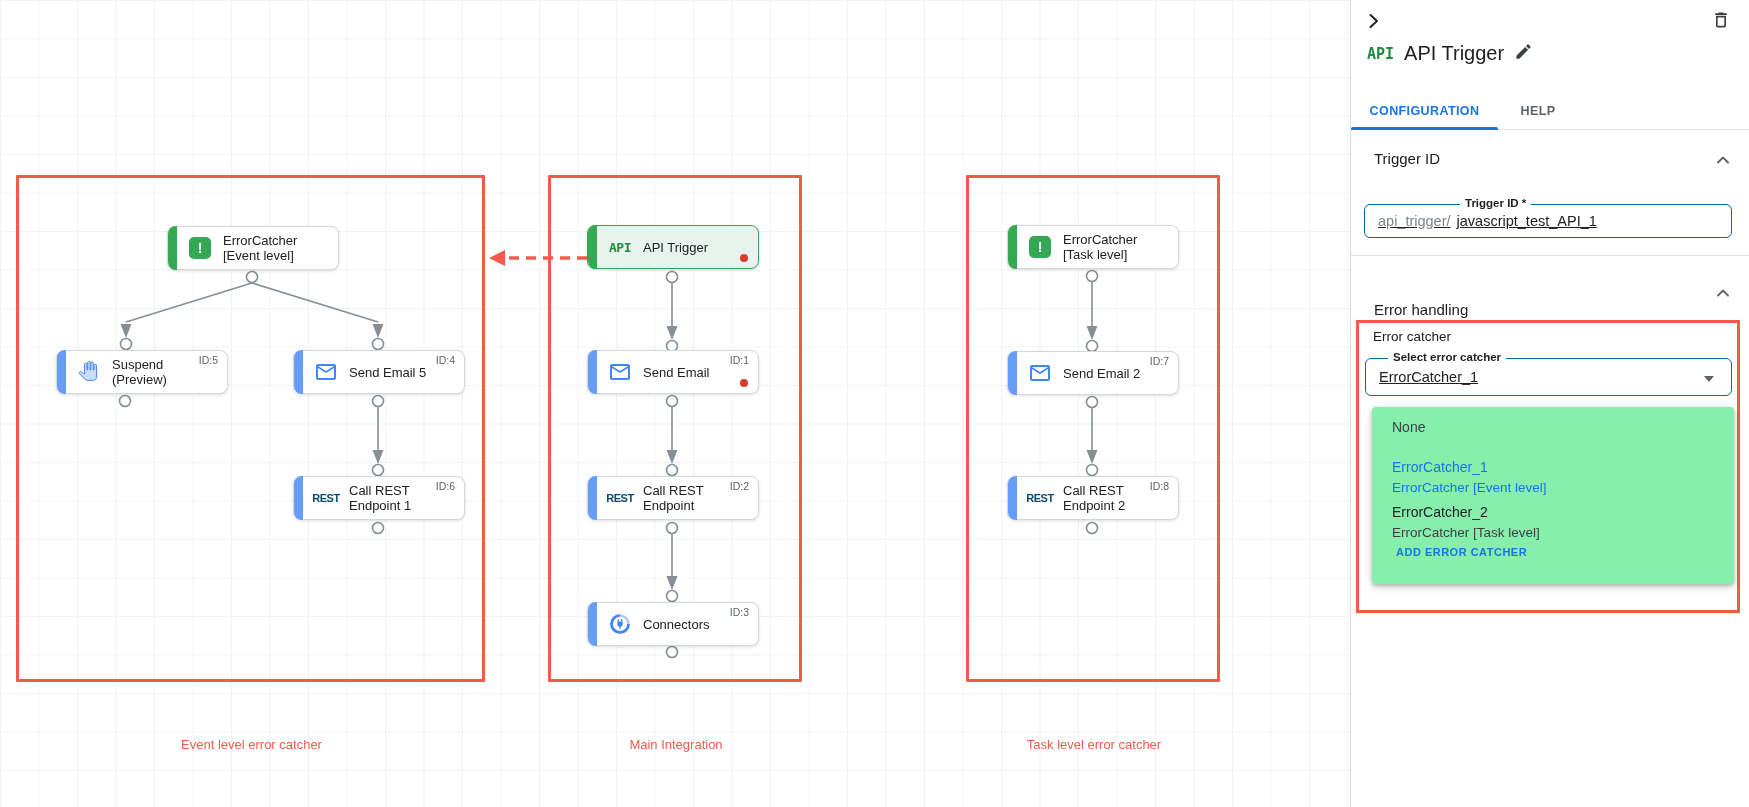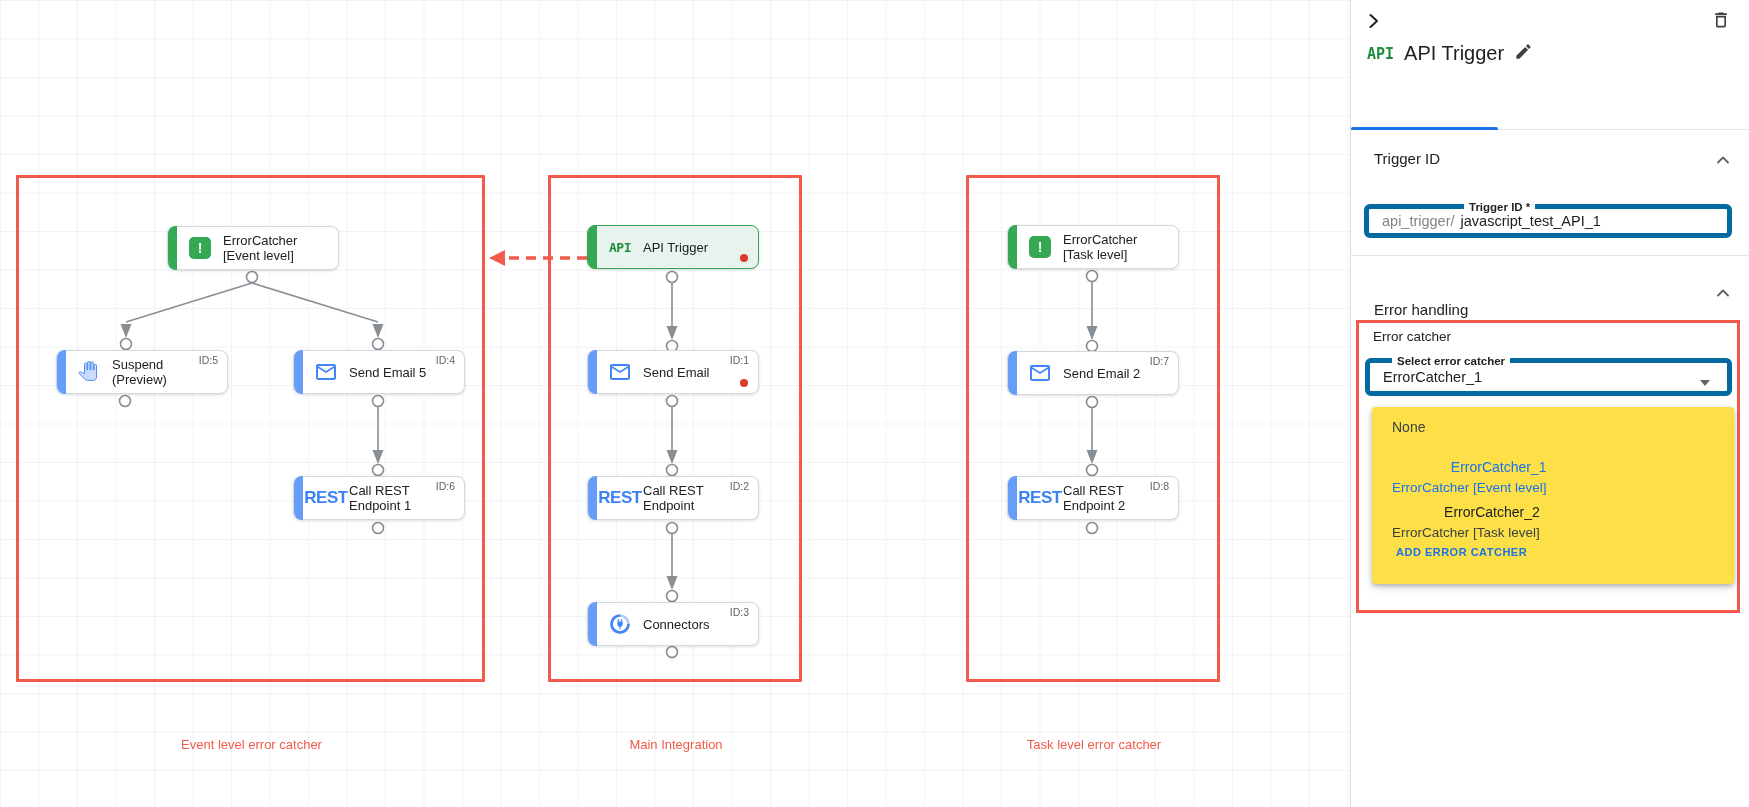--- a/index.html
+++ b/index.html
@@ -26,53 +26,53 @@
   .node .bar{position:absolute;left:0;top:-1px;bottom:-1px;width:9px;border-radius:8px 0 0 8px;background:#669DF6;}
   .node.ec .bar,.node.trigger .bar{background:#34A853;}
   .node.trigger{background:#E8F3EE;border:1.5px solid #34A853;}
   .node .nicon{margin-left:17px;width:30px;display:flex;align-items:center;justify-content:center;flex:0 0 30px;}
   .node .nlabel{margin-left:8px;font-size:13px;font-weight:500;line-height:15px;color:#202124;width:104px;}
   .node .nid{position:absolute;top:3px;right:9px;font-size:10.5px;color:#5F6368;}
   .node .reddot{position:absolute;right:10px;bottom:6px;width:8px;height:8px;border-radius:50%;background:#DB3B2B;}
   .ecicon{width:22px;height:22px;border-radius:5px;background:#34A853;color:#fff;font-weight:bold;
     font-size:14px;display:flex;align-items:center;justify-content:center;}
   .apitxt{font-family:"DejaVu Sans Mono",monospace;font-weight:bold;font-size:13px;color:#1E8E3E;letter-spacing:-0.5px;}
-  .resttxt{font-weight:bold;font-size:17px;color:#3b82f6;letter-spacing:-0.5px;}
+  .resttxt{font-weight:bold;font-size:11px;color:#0c4a6e;letter-spacing:-0.5px;}
 
   
   #panel{position:absolute;left:1350px;top:0;width:399px;height:807px;background:#fff;
     border-left:1px solid #DADCE0;box-sizing:border-box;}
   .icon-btn{position:absolute;width:24px;height:24px;cursor:pointer;}
   #panel-header{position:absolute;left:16px;top:42px;display:flex;align-items:center;gap:10px;}
   #panel-title{font-size:20px;color:#202124;}
   .badge-api{font-family:"DejaVu Sans Mono",monospace;font-weight:bold;font-size:15px;color:#1E8E3E;}
   #tabs{position:absolute;left:0;top:92px;width:100%;height:38px;display:flex;}
   .tab{height:38px;display:flex;align-items:center;justify-content:center;
     font-size:12.5px;font-weight:bold;letter-spacing:.4px;cursor:pointer;}
   .tab.active{color:#1A73E8;}
   .tab.inactive{color:#5F6368;}
   #tab-underline{position:absolute;left:0;top:127px;width:147px;height:3px;background:#1A73E8;border-radius:2px 2px 0 0;}
   .pdivider{position:absolute;left:0;width:399px;height:1px;background:#E3E5E8;}
   .section-title{position:absolute;left:23px;font-size:15px;font-weight:500;color:#202124;}
   .chev-up{position:absolute;right:16px;width:20px;height:20px;cursor:pointer;}
 
-  .mfield{position:absolute;border:5px solid #0369a1;border-radius:6px;background:#fff;box-sizing:border-box;}
+  .mfield{position:absolute;border:1px solid #0369a1;border-radius:6px;background:#fff;box-sizing:border-box;text-decoration:underline;}
   .mfield .flabel{position:absolute;top:-8px;background:#fff;padding:0 5px;font-size:11.5px;
     font-weight:bold;color:#1F1F1F;white-space:nowrap;}
   .fieldrow{display:flex;align-items:center;height:100%;padding-left:13px;font-size:14.5px;}
   .prefix{color:#80868B;margin-right:6px;}
   .fval{color:#202124;}
 
   #panel-redbox{position:absolute;left:5px;top:320px;width:384px;height:293px;border:3px solid #F25B4C;box-sizing:border-box;}
   #err-catcher-label{position:absolute;left:22px;top:329px;font-size:13.5px;color:#202124;}
   #select-caret{position:absolute;right:17px;top:17px;width:0;height:0;
     border-left:5.5px solid transparent;border-right:5.5px solid transparent;border-top:6px solid #5F6368;}
 
-  #menu{position:absolute;left:21px;top:407px;width:362px;height:177px;background:#fde047;border-radius:4px;
-    box-shadow:0 2px 4px rgba(0,0,0,.22),0 3px 10px rgba(0,0,0,.14);text-align:right;}
+  #menu{position:absolute;left:21px;top:407px;width:362px;height:177px;background:#86efac;border-radius:4px;
+    box-shadow:0 2px 4px rgba(0,0,0,.22),0 3px 10px rgba(0,0,0,.14);}
   .mi{position:absolute;left:20px;font-size:14px;cursor:pointer;}
   .mi-name{font-weight:500;}
   .blue{color:#1A73E8;}
   .dark{color:#202124;}
   .gray{color:#3C4043;}
   #add-btn{position:absolute;left:24px;top:139px;font-size:11px;font-weight:bold;
     letter-spacing:.5px;color:#1A73E8;cursor:pointer;}
 </style>
 </head>
 <body>
@@ -261,20 +261,24 @@
     <div id="panel-header">
       <span class="badge-api">API</span>
       <span id="panel-title">API Trigger</span>
       <span>
         <svg width="19" height="19" viewBox="0 0 24 24">
             <path fill="#3C4043" d="M3 17.25V21h3.75L17.81 9.94l-3.75-3.75L3 17.25zM20.71 7.04c.39-.39.39-1.02 0-1.41l-2.34-2.34c-.39-.39-1.02-.39-1.41 0l-1.83 1.83 3.75 3.75 1.83-1.83z"></path>
           </svg>
       </span>
     </div>
 
+    <div id="tabs">
+      <div class="tab active" style="width:147px;">CONFIGURATION</div>
+      <div class="tab inactive" style="width:80px;">HELP</div>
+    </div>
     <div class="pdivider" style="top:129px;"></div>
     <div id="tab-underline"></div>
 
     <div class="section-title" style="top:150px;">Trigger ID</div>
     <span class="chev-up" style="top:150px;">
       <svg width="20" height="20" viewBox="0 0 20 20">
           <polyline points="5,12.5 10,7.5 15,12.5" fill="none" stroke="#5F6368" stroke-width="1.8" stroke-linecap="round" stroke-linejoin="round"></polyline>
         </svg>
     </span>
 

